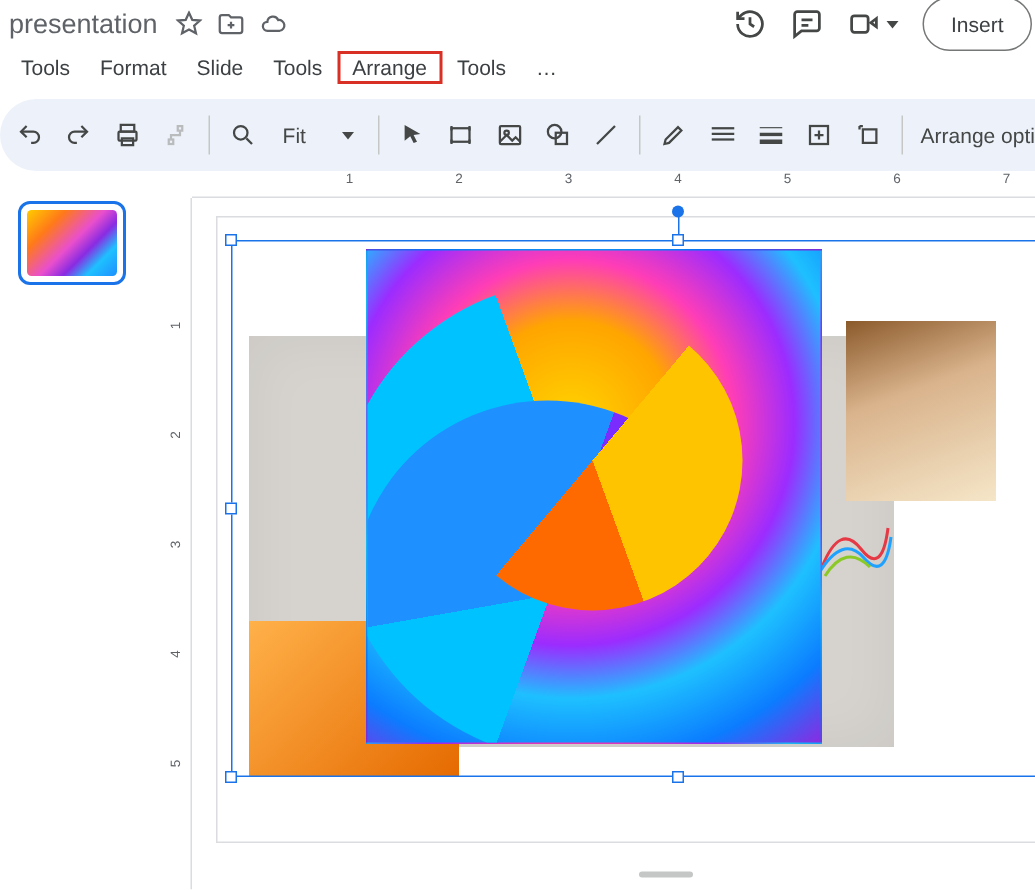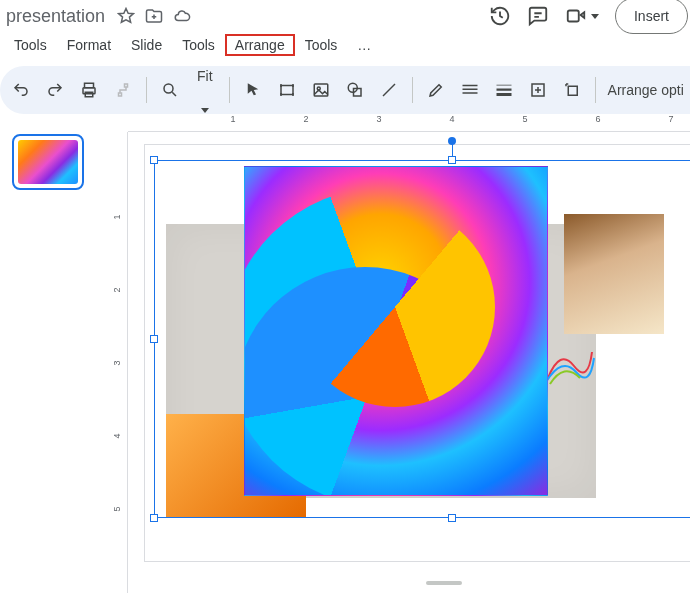--- a/index.html
+++ b/index.html
@@ -75,21 +75,20 @@
     height: 22px;
     display: inline-flex;
     align-items: center;
     justify-content: center;
   }
   .zoom-select {
     display: flex;
     align-items: center;
     gap: 24px;
     padding: 0 4px;
-    flex-direction: column;
   }
   .caret-down {
     width: 0; height: 0;
     border-left: 4px solid transparent;
     border-right: 4px solid transparent;
     border-top: 5px solid #444746;
     display: inline-block;
   }
   .slidesh-btn {
     border: 1px solid #747775;

